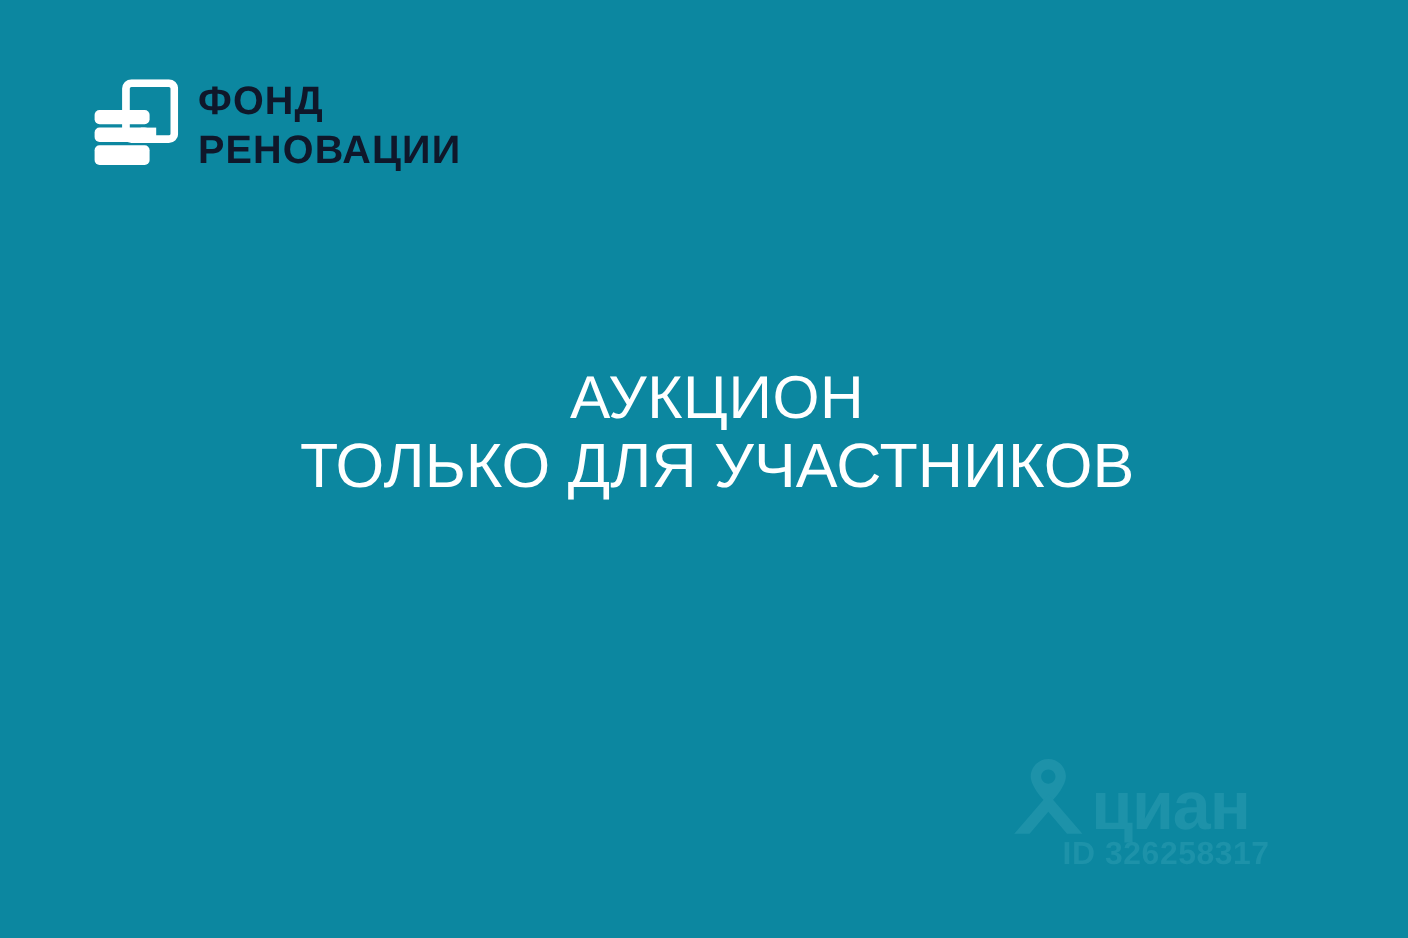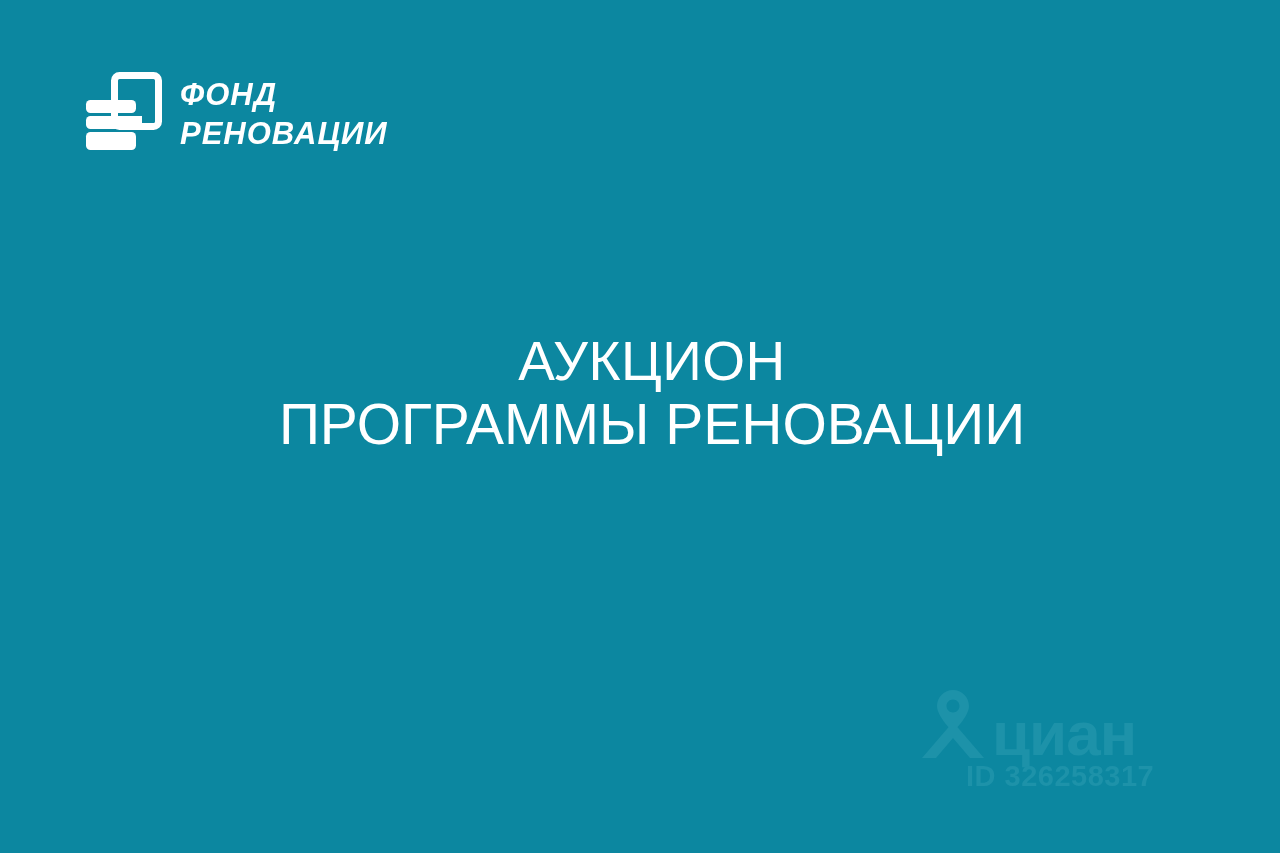--- a/index.html
+++ b/index.html
@@ -33,26 +33,25 @@
     flex: 0 0 auto;
     display: block;
   }
   .brand-words {
     display: flex;
     flex-direction: column;
     justify-content: center;
     line-height: 1.0;
   }
   .brand-line {
-    color: #ffffff;
+    color: #0f172a;
     font-weight: bold;
-    font-size: 31px;
+    font-size: 36px;
     letter-spacing: 1.0px;
     white-space: nowrap;
-    font-style: italic;
   }
   .brand-line.l1 { margin-bottom: 8px; }
 
   
   .headline {
     position: absolute;
     left: 0;
     right: 0;
     top: 330px;
     text-align: center;
@@ -132,21 +131,21 @@
     </svg>
 
     <div class="brand-words">
       <span class="brand-line l1">ФОНД</span>
       <span class="brand-line l2">РЕНОВАЦИИ</span>
     </div>
   </div>
 
   <div class="headline">
     <span class="hl-line">АУКЦИОН</span>
-    <span class="hl-line wide">ПРОГРАММЫ РЕНОВАЦИИ</span>
+    <span class="hl-line wide">ТОЛЬКО ДЛЯ УЧАСТНИКОВ</span>
   </div>
 
   <div class="watermark">
     <div class="wm-row">
       <svg class="wm-mark" viewBox="0 0 66 72" aria-hidden="true">
 
         <path d="M33 2 C24.2 2 17 9.2 17 18 C17 28.5 33 44 33 44 C33 44 49 28.5 49 18 C49 9.2 41.8 2 33 2 Z
                  M33 11.5 C36.6 11.5 39.5 14.4 39.5 18 C39.5 21.6 36.6 24.5 33 24.5 C29.4 24.5 26.5 21.6 26.5 18 C26.5 14.4 29.4 11.5 33 11.5 Z" fill="#1d92a9"></path>
 
         <path d="M33 34 L64 70 L50 70 L33 50 L16 70 L2 70 Z" fill="#1d92a9"></path>

